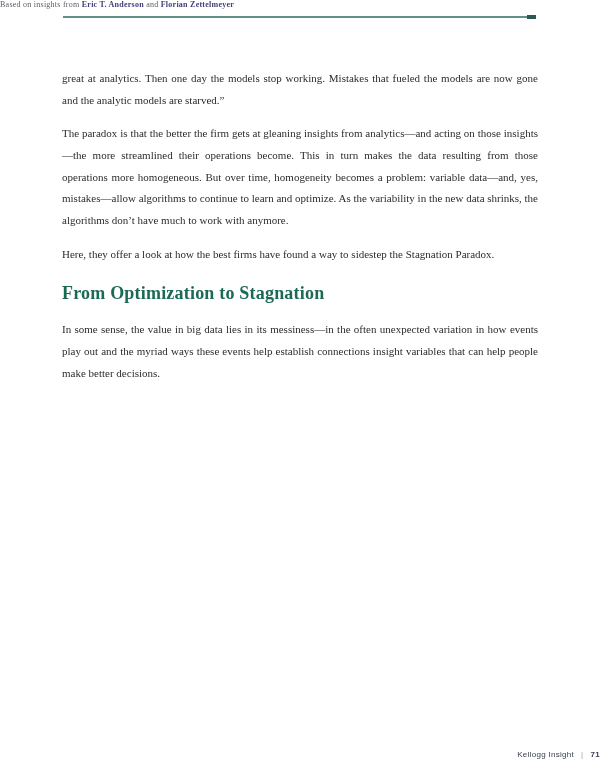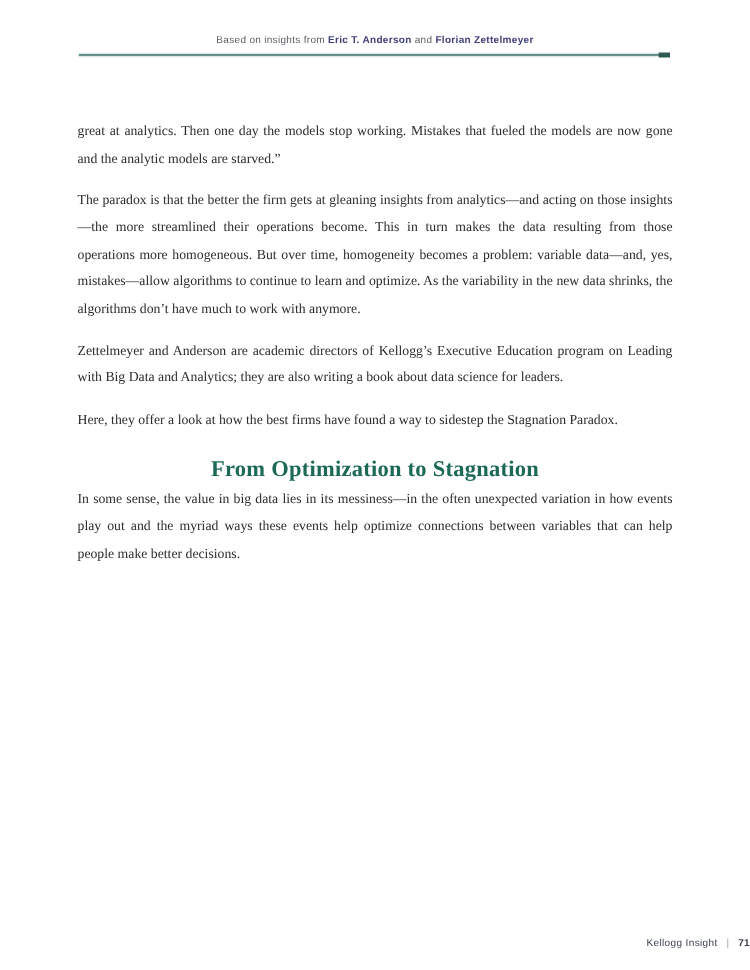--- a/index.html
+++ b/index.html
@@ -11,23 +11,21 @@
     position: relative;
     width: 600px;
     height: 776px;
     margin: 0 auto;
     background: #ffffff;
     overflow: hidden;
     font-family: "Liberation Serif", serif;
   }
   
   .masthead {
-    padding-top: 27px;
-    text-align: center;
-    font-family: Liberation Sans, sans-serif;
+    font-family: Liberation Serif, serif;
     font-size: 8px;
     letter-spacing: 0.25px;
     color: var(--muted-header, #5c5c66);
     line-height: 10px;
   }
   .masthead .author {
     font-weight: bold;
     color: var(--author-purple, #42407a);
   }
   .rule {
@@ -53,22 +51,21 @@
     margin: 0 0 11.5px 0;
     font-size: 11px;
     line-height: 21.8px;
     text-align: justify;
     text-justify: inter-word;
   }
   .content p.last-flow {
     margin-bottom: 0;
   }
   h2.section-heading {
-    margin: 17px 0 3px 0;
-    text-align: center;
+    margin: 17px 0 15px 0;
     font-family: "Liberation Serif", serif;
     font-weight: bold;
     font-size: 18px;
     line-height: 22px;
     letter-spacing: 0.2px;
     color: var(--accent-green, #1c6a56);
   }
   
   .footer {
     position: absolute;
@@ -99,25 +96,24 @@
     <span>Based on insights from </span><span class="author">Eric T. Anderson</span><span> and </span><span class="author">Florian Zettelmeyer</span>
   </div>
 
   <div class="rule">
     <span class="rule-cap"></span>
   </div>
 
   <div class="content">
     <p>great at analytics. Then one day the models stop working. Mistakes that fueled the models are now gone and the analytic models are starved.”</p>
     <p>The paradox is that the better the firm gets at gleaning insights from analytics—and acting on those insights—the more streamlined their operations become. This in turn makes the data resulting from those operations more homogeneous. But over time, homogeneity becomes a problem: variable data—and, yes, mistakes—allow algorithms to continue to learn and optimize. As the variability in the new data shrinks, the algorithms don’t have much to work with anymore.</p>
-    <p>Zettelmeyer and Anderson are academic directors of Kellogg’s Executive Education program on Leading with Big Data and Analytics; they are also writing a book about data science for leaders.</p>
     <p class="last-flow">Here, they offer a look at how the best firms have found a way to sidestep the Stagnation Paradox.</p>
 
     <h2 class="section-heading">From Optimization to Stagnation</h2>
 
-    <p>In some sense, the value in big data lies in its messiness—in the often unexpected variation in how events play out and the myriad ways these events help optimize connections between variables that can help people make better decisions.</p>
+    <p>In some sense, the value in big data lies in its messiness—in the often unexpected variation in how events play out and the myriad ways these events help establish connections insight variables that can help people make better decisions.</p>
   </div>
 
   <div class="footer">
     <span>Kellogg Insight</span><span class="sep">|</span><span class="pagenum">71</span>
   </div>
 
 </div>
 
 </body></html>

